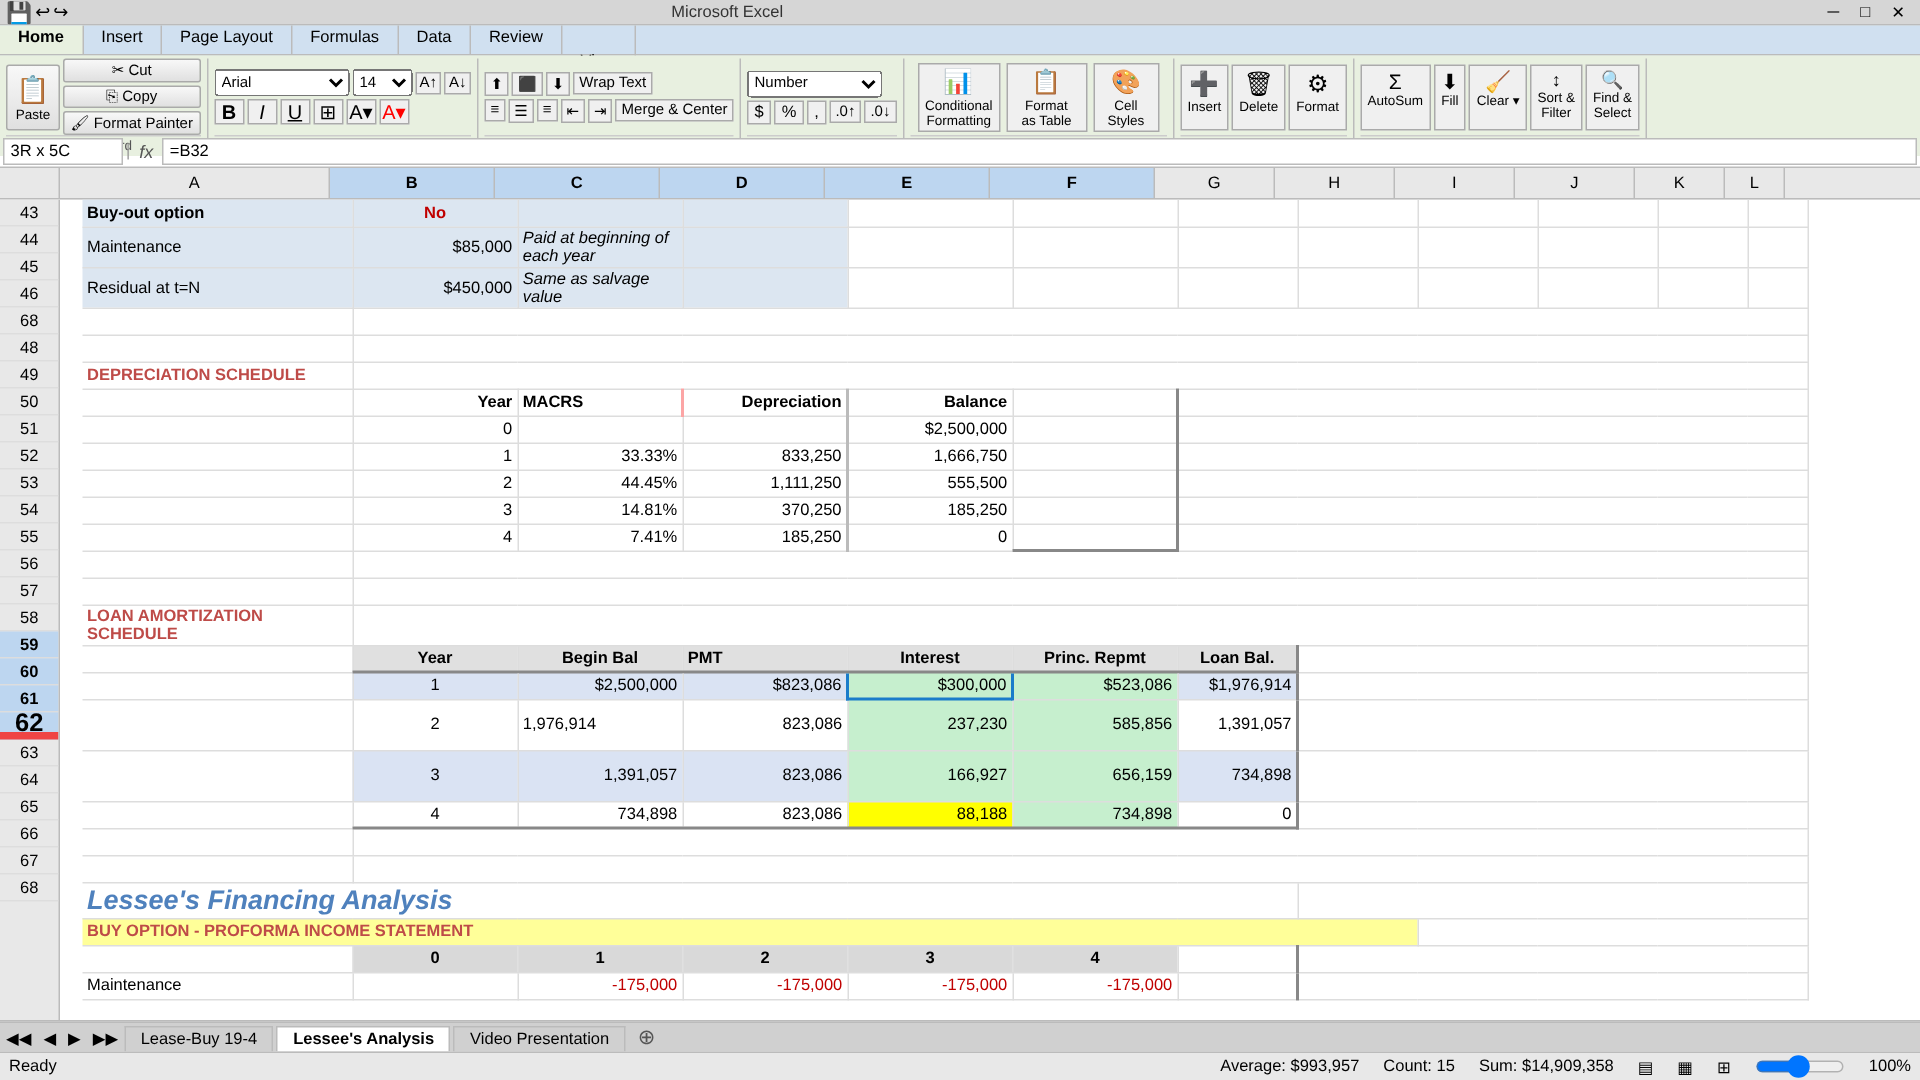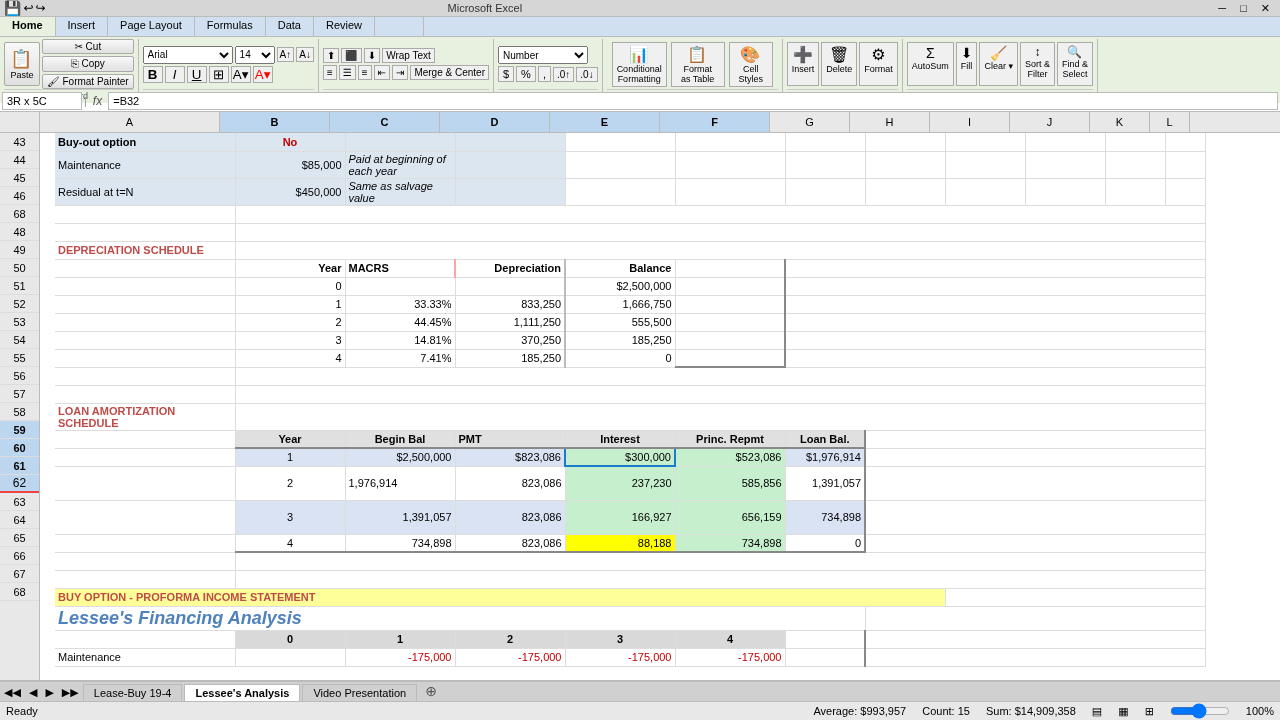--- a/index.html
+++ b/index.html
@@ -198,21 +198,21 @@
       <div style="border-bottom:1px solid #ddd; min-height:18px; height:18px; display:flex; align-items:center; justify-content:center; font-size:11px; cursor:pointer;">52</div>
       <div style="border-bottom:1px solid #ddd; min-height:18px; height:18px; display:flex; align-items:center; justify-content:center; font-size:11px; cursor:pointer;">53</div>
       <div style="border-bottom:1px solid #ddd; min-height:18px; height:18px; display:flex; align-items:center; justify-content:center; font-size:11px; cursor:pointer;">54</div>
       <div style="border-bottom:1px solid #ddd; min-height:18px; height:18px; display:flex; align-items:center; justify-content:center; font-size:11px; cursor:pointer;">55</div>
       <div style="border-bottom:1px solid #ddd; min-height:18px; height:18px; display:flex; align-items:center; justify-content:center; font-size:11px; cursor:pointer;">56</div>
       <div style="border-bottom:1px solid #ddd; min-height:18px; height:18px; display:flex; align-items:center; justify-content:center; font-size:11px; cursor:pointer;">57</div>
       <div style="border-bottom:1px solid #ddd; min-height:18px; height:18px; display:flex; align-items:center; justify-content:center; font-size:11px; cursor:pointer;">58</div>
       <div style="border-bottom:1px solid #ddd; min-height:18px; height:18px; display:flex; align-items:center; justify-content:center; font-size:11px; cursor:pointer; background:#bdd6f0; font-weight:bold;">59</div>
       <div style="border-bottom:1px solid #ddd; min-height:18px; height:18px; display:flex; align-items:center; justify-content:center; font-size:11px; cursor:pointer; background:#bdd6f0; font-weight:bold;">60</div>
       <div style="border-bottom:1px solid #ddd; min-height:18px; height:18px; display:flex; align-items:center; justify-content:center; font-size:11px; cursor:pointer; background:#bdd6f0; font-weight:bold;">61</div>
-      <div style="border-bottom:2px solid #ef4444; min-height:18px; height:18px; display:flex; align-items:center; justify-content:center; font-size:12px; cursor:pointer; background:#bdd6f0; font-weight:normal;">62</div>
+      <div style="border-bottom:5px solid #ef4444; min-height:18px; height:18px; display:flex; align-items:center; justify-content:center; font-size:17px; cursor:pointer; background:#bdd6f0; font-weight:bold;">62</div>
       <div style="border-bottom:1px solid #ddd; min-height:18px; height:18px; display:flex; align-items:center; justify-content:center; font-size:11px; cursor:pointer;">63</div>
       <div style="border-bottom:1px solid #ddd; min-height:18px; height:18px; display:flex; align-items:center; justify-content:center; font-size:11px; cursor:pointer;">64</div>
       <div style="border-bottom:1px solid #ddd; min-height:18px; height:18px; display:flex; align-items:center; justify-content:center; font-size:11px; cursor:pointer;">65</div>
       <div style="border-bottom:1px solid #ddd; min-height:18px; height:18px; display:flex; align-items:center; justify-content:center; font-size:11px; cursor:pointer;">66</div>
       <div style="border-bottom:1px solid #ddd; min-height:18px; height:18px; display:flex; align-items:center; justify-content:center; font-size:11px; cursor:pointer;">67</div>
       <div style="border-bottom:1px solid #ddd; min-height:18px; height:18px; display:flex; align-items:center; justify-content:center; font-size:11px; cursor:pointer;">68</div>
     </div>
 
     <div style="flex:1; overflow:auto; position:relative;padding-left:15px;">
       <table style="border-collapse:collapse; table-layout:fixed;">
@@ -426,27 +426,27 @@
           <td style="border-right:1px solid #ddd; border-bottom:1px solid #ddd; height:18px;"></td>
           <td colspan="11" style="border-right:1px solid #ddd; border-bottom:1px solid #ddd; height:18px;"></td>
         </tr>
 
         <tr>
           <td style="border-right:1px solid #ddd; border-bottom:1px solid #ddd; height:18px;"></td>
           <td colspan="11" style="border-right:1px solid #ddd; border-bottom:1px solid #ddd; height:18px;"></td>
         </tr>
 
         <tr>
+          <td colspan="7" style="border-right:1px solid #ddd; border-bottom:1px solid #ddd; height:22px; padding:1px 3px; font-size:18px; font-weight:bold; font-style:italic; color:#4f81bd;">Lessee's Financing Analysis</td>
+          <td colspan="5" style="border-right:1px solid #ddd; border-bottom:1px solid #ddd; height:22px;"></td>
+        </tr>
+
+        <tr>
           <td colspan="8" style="border-right:1px solid #ddd; border-bottom:1px solid #ddd; height:18px; padding:1px 3px; font-size:11px; font-weight:bold; color:#be4b48; background:#ffff99;">BUY OPTION  - PROFORMA INCOME STATEMENT</td>
           <td colspan="4" style="border-right:1px solid #ddd; border-bottom:1px solid #ddd; height:18px;"></td>
-        </tr>
-
-        <tr>
-          <td colspan="7" style="border-right:1px solid #ddd; border-bottom:1px solid #ddd; height:22px; padding:1px 3px; font-size:18px; font-weight:bold; font-style:italic; color:#4f81bd;">Lessee's Financing Analysis</td>
-          <td colspan="5" style="border-right:1px solid #ddd; border-bottom:1px solid #ddd; height:22px;"></td>
         </tr>
 
         <tr>
           <td style="border-right:1px solid #ddd; border-bottom:1px solid #ddd; height:18px;"></td>
           <td style="border-right:1px solid #ddd; border-bottom:1px solid #ddd; height:18px; padding:1px 3px; font-size:11px; font-weight:bold; text-align:center; background:#d9d9d9;">0</td>
           <td style="border-right:1px solid #ddd; border-bottom:1px solid #ddd; height:18px; padding:1px 3px; font-size:11px; font-weight:bold; text-align:center; background:#d9d9d9;">1</td>
           <td style="border-right:1px solid #ddd; border-bottom:1px solid #ddd; height:18px; padding:1px 3px; font-size:11px; font-weight:bold; text-align:center; background:#d9d9d9;">2</td>
           <td style="border-right:1px solid #ddd; border-bottom:1px solid #ddd; height:18px; padding:1px 3px; font-size:11px; font-weight:bold; text-align:center; background:#d9d9d9;">3</td>
           <td style="border-right:1px solid #ddd; border-bottom:1px solid #ddd; height:18px; padding:1px 3px; font-size:11px; font-weight:bold; text-align:center; background:#d9d9d9;">4</td>
           <td style="border-right:2px solid #888; border-bottom:1px solid #ddd; height:18px;"></td>

